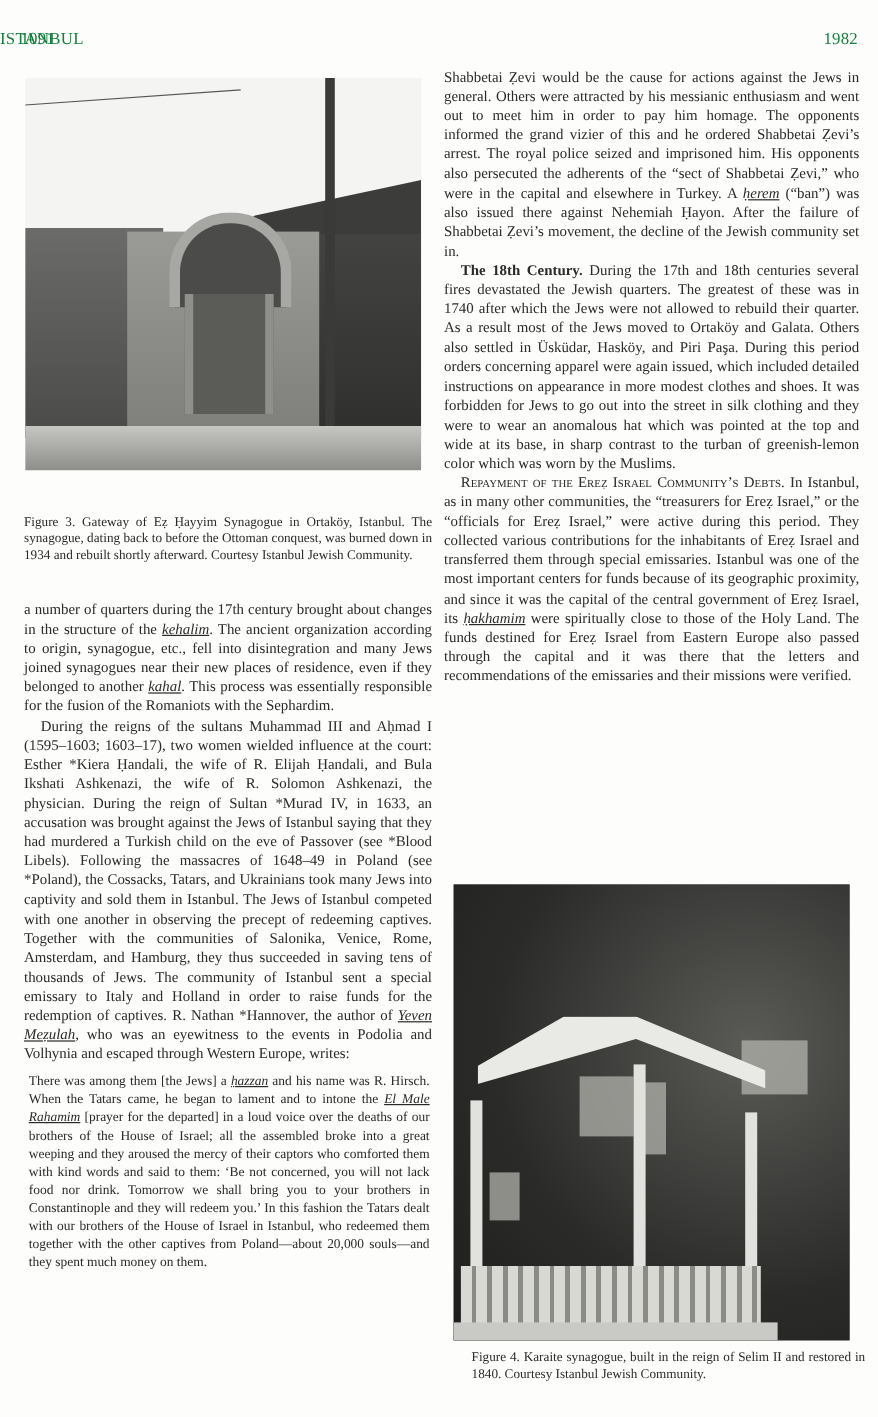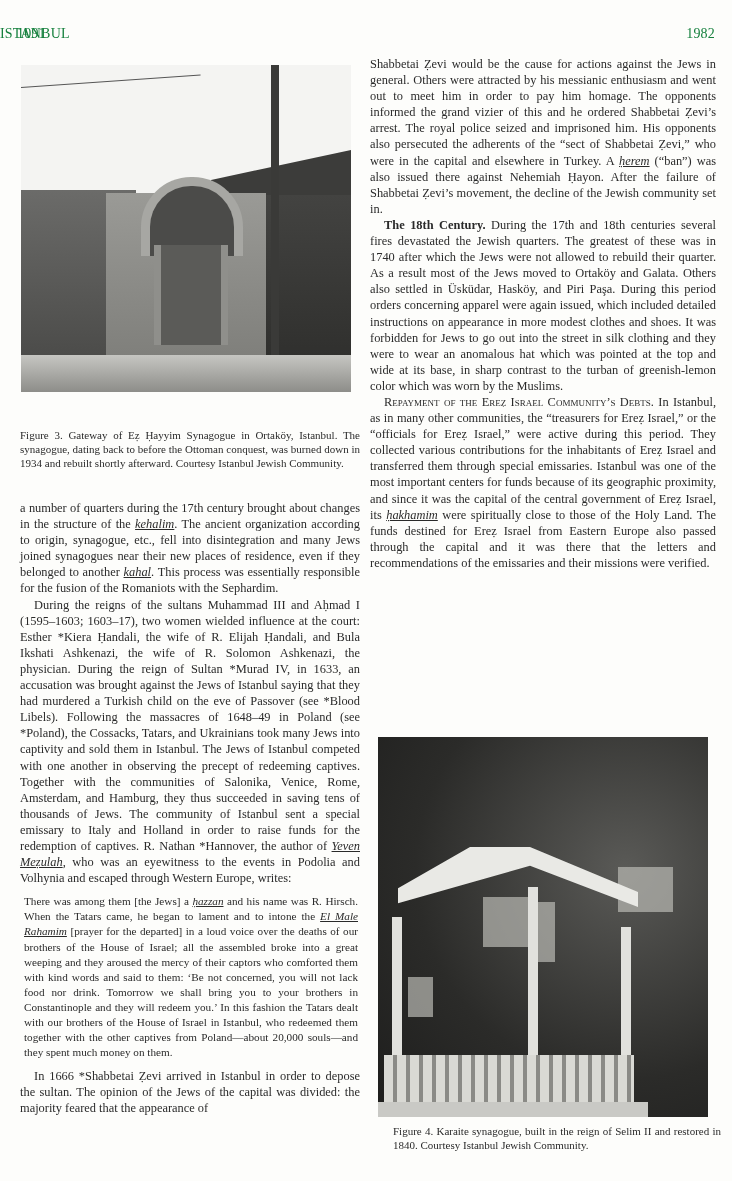--- a/index.html
+++ b/index.html
@@ -81,21 +81,20 @@
 </div>
 
 <div class="col col-left" style="top:400px;">
   <p class="cap">Figure 3. Gateway of Eẓ Ḥayyim Synagogue in Ortaköy, Istanbul. The synagogue, dating back to before the Ottoman conquest, was burned down in 1934 and rebuilt shortly afterward. Courtesy Istanbul Jewish Community.</p>
 </div>
 
 <div class="col col-left" style="top:472px;">
   <p><span>a number of quarters during the 17th century brought about changes in the structure of the </span><i>kehalim</i><span>. The ancient organization according to origin, synagogue, etc., fell into disintegration and many Jews joined synagogues near their new places of residence, even if they belonged to another </span><i>kahal</i><span>. This process was essentially responsible for the fusion of the Romaniots with the Sephardim.</span></p>
   <p class="ind"><span>During the reigns of the sultans Muhammad III and Aḥmad I (1595–1603; 1603–17), two women wielded influence at the court: Esther *Kiera Ḥandali, the wife of R. Elijah Ḥandali, and Bula Ikshati Ashkenazi, the wife of R. Solomon Ashkenazi, the physician. During the reign of Sultan *Murad IV, in 1633, an accusation was brought against the Jews of Istanbul saying that they had murdered a Turkish child on the eve of Passover (see *Blood Libels). Following the massacres of 1648–49 in Poland (see *Poland), the Cossacks, Tatars, and Ukrainians took many Jews into captivity and sold them in Istanbul. The Jews of Istanbul competed with one another in observing the precept of redeeming captives. Together with the communities of Salonika, Venice, Rome, Amsterdam, and Hamburg, they thus succeeded in saving tens of thousands of Jews. The community of Istanbul sent a special emissary to Italy and Holland in order to raise funds for the redemption of captives. R. Nathan *Hannover, the author of </span><i>Yeven Meẓulah</i><span>, who was an eyewitness to the events in Podolia and Volhynia and escaped through Western Europe, writes:</span></p>
   <p class="quote" style="margin-top:8px;"><span>There was among them [the Jews] a </span><i>ḥazzan</i><span> and his name was R. Hirsch. When the Tatars came, he began to lament and to intone the </span><i>El Male Raḥamim</i><span> [prayer for the departed] in a loud voice over the deaths of our brothers of the House of Israel; all the assembled broke into a great weeping and they aroused the mercy of their captors who comforted them with kind words and said to them: ‘Be not concerned, you will not lack food nor drink. Tomorrow we shall bring you to your brothers in Constantinople and they will redeem you.’ In this fashion the Tatars dealt with our brothers of the House of Israel in Istanbul, who redeemed them together with the other captives from Poland—about 20,000 souls—and they spent much money on them.</span></p>
-  <p class="ind" style="margin-top:8px;">In 1666 *Shabbetai Ẓevi arrived in Istanbul in order to depose the sultan. The opinion of the Jews of the capital was divided: the majority feared that the appearance of</p>
 </div>
 
 <div class="col col-right" style="top:56px;">
   <p><span>Shabbetai Ẓevi would be the cause for actions against the Jews in general. Others were attracted by his messianic enthusiasm and went out to meet him in order to pay him homage. The opponents informed the grand vizier of this and he ordered Shabbetai Ẓevi’s arrest. The royal police seized and imprisoned him. His opponents also persecuted the adherents of the “sect of Shabbetai Ẓevi,” who were in the capital and elsewhere in Turkey. A </span><i>ḥerem</i><span> (“ban”) was also issued there against Nehemiah Ḥayon. After the failure of Shabbetai Ẓevi’s movement, the decline of the Jewish community set in.</span></p>
   <p class="ind"><span class="bold">The 18th Century.</span><span> During the 17th and 18th centuries several fires devastated the Jewish quarters. The greatest of these was in 1740 after which the Jews were not allowed to rebuild their quarter. As a result most of the Jews moved to Ortaköy and Galata. Others also settled in Üsküdar, Hasköy, and Piri Paşa. During this period orders concerning apparel were again issued, which included detailed instructions on appearance in more modest clothes and shoes. It was forbidden for Jews to go out into the street in silk clothing and they were to wear an anomalous hat which was pointed at the top and wide at its base, in sharp contrast to the turban of greenish-lemon color which was worn by the Muslims.</span></p>
   <p class="ind"><span class="sc">Repayment of the Ereẓ Israel Community’s Debts.</span><span> In Istanbul, as in many other communities, the “treasurers for Ereẓ Israel,” or the “officials for Ereẓ Israel,” were active during this period. They collected various contributions for the inhabitants of Ereẓ Israel and transferred them through special emissaries. Istanbul was one of the most important centers for funds because of its geographic proximity, and since it was the capital of the central government of Ereẓ Israel, its </span><i>ḥakhamim</i><span> were spiritually close to those of the Holy Land. The funds destined for Ereẓ Israel from Eastern Europe also passed through the capital and it was there that the letters and recommendations of the emissaries and their missions were verified.</span></p>
 </div>
 
 <div class="col col-right" style="top:1124px;left:393px;width:328px;">
   <p class="cap">Figure 4. Karaite synagogue, built in the reign of Selim II and restored in 1840. Courtesy Istanbul Jewish Community.</p>

